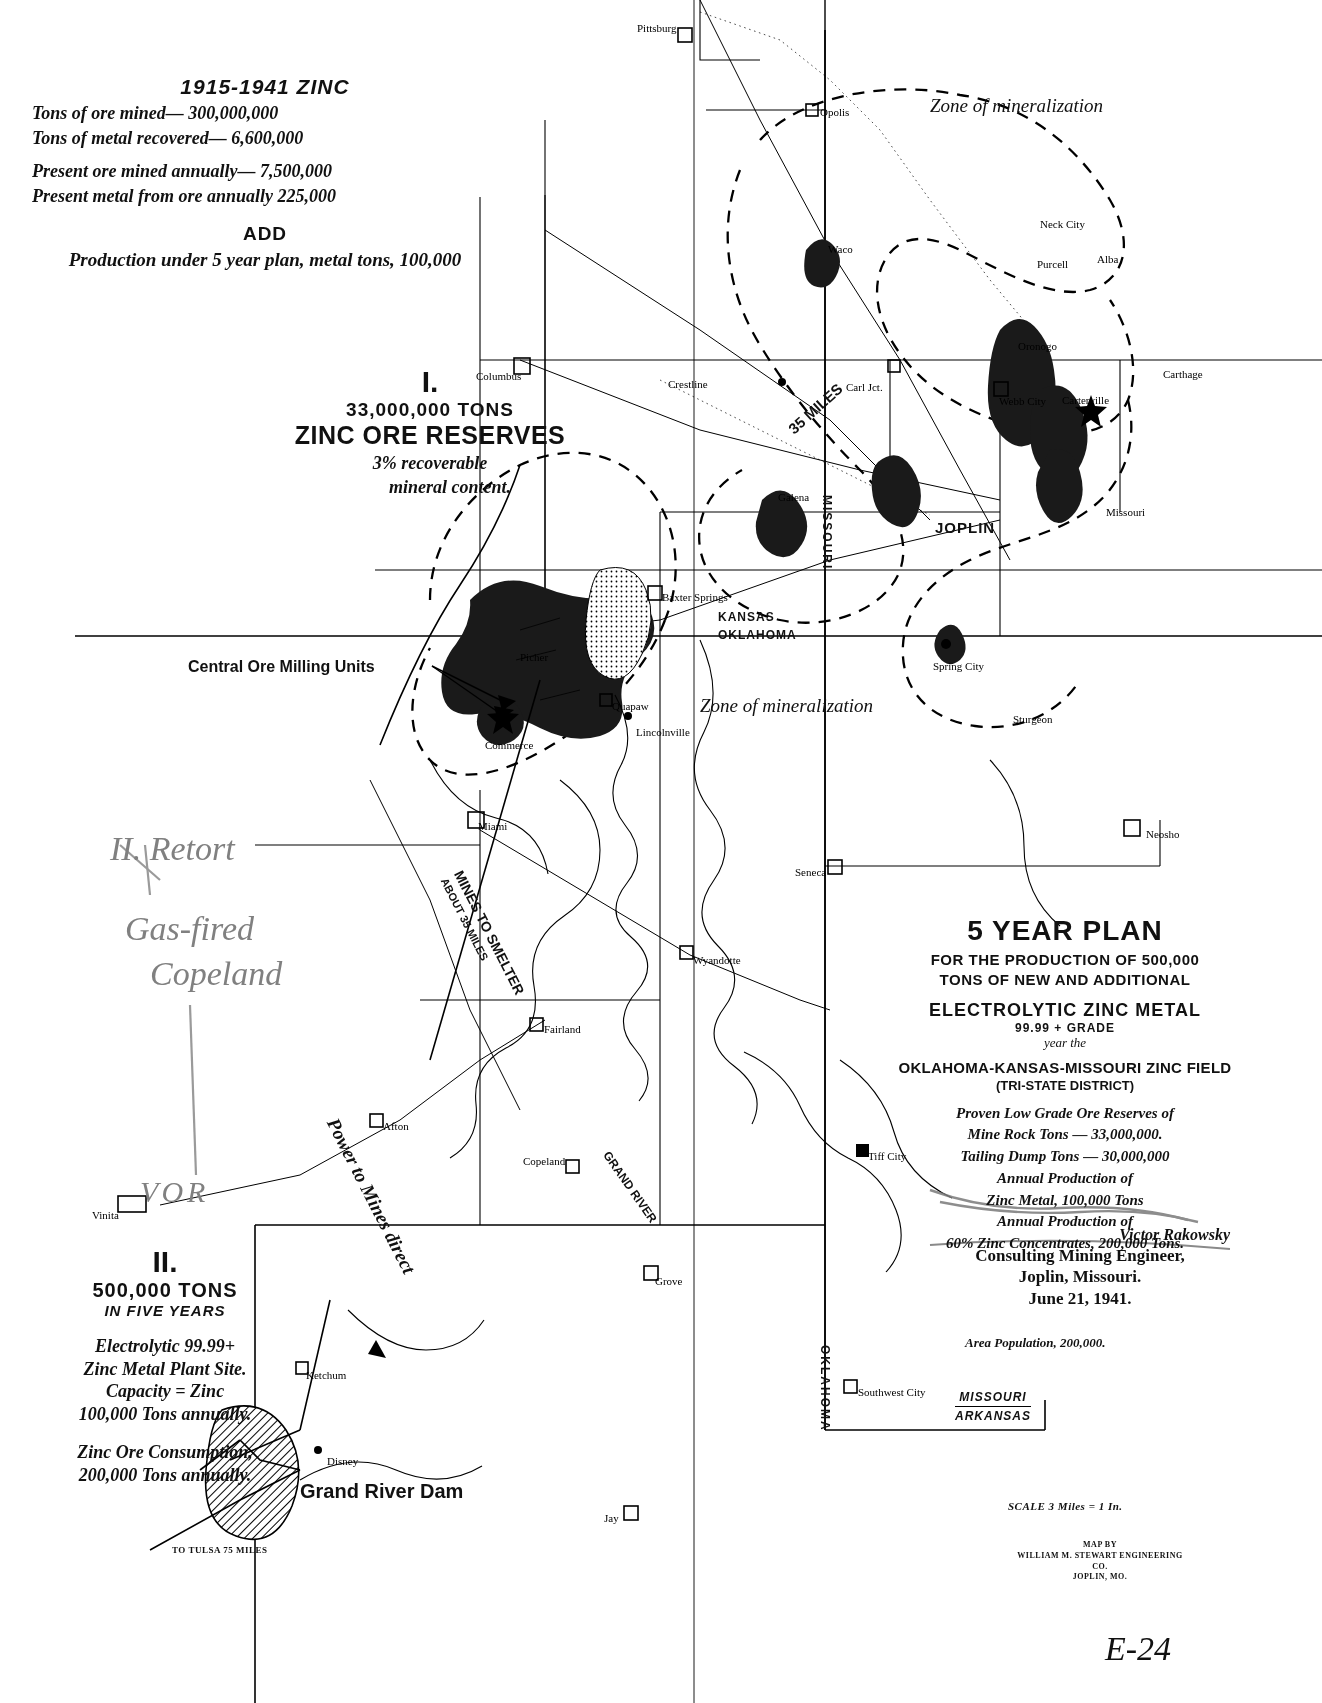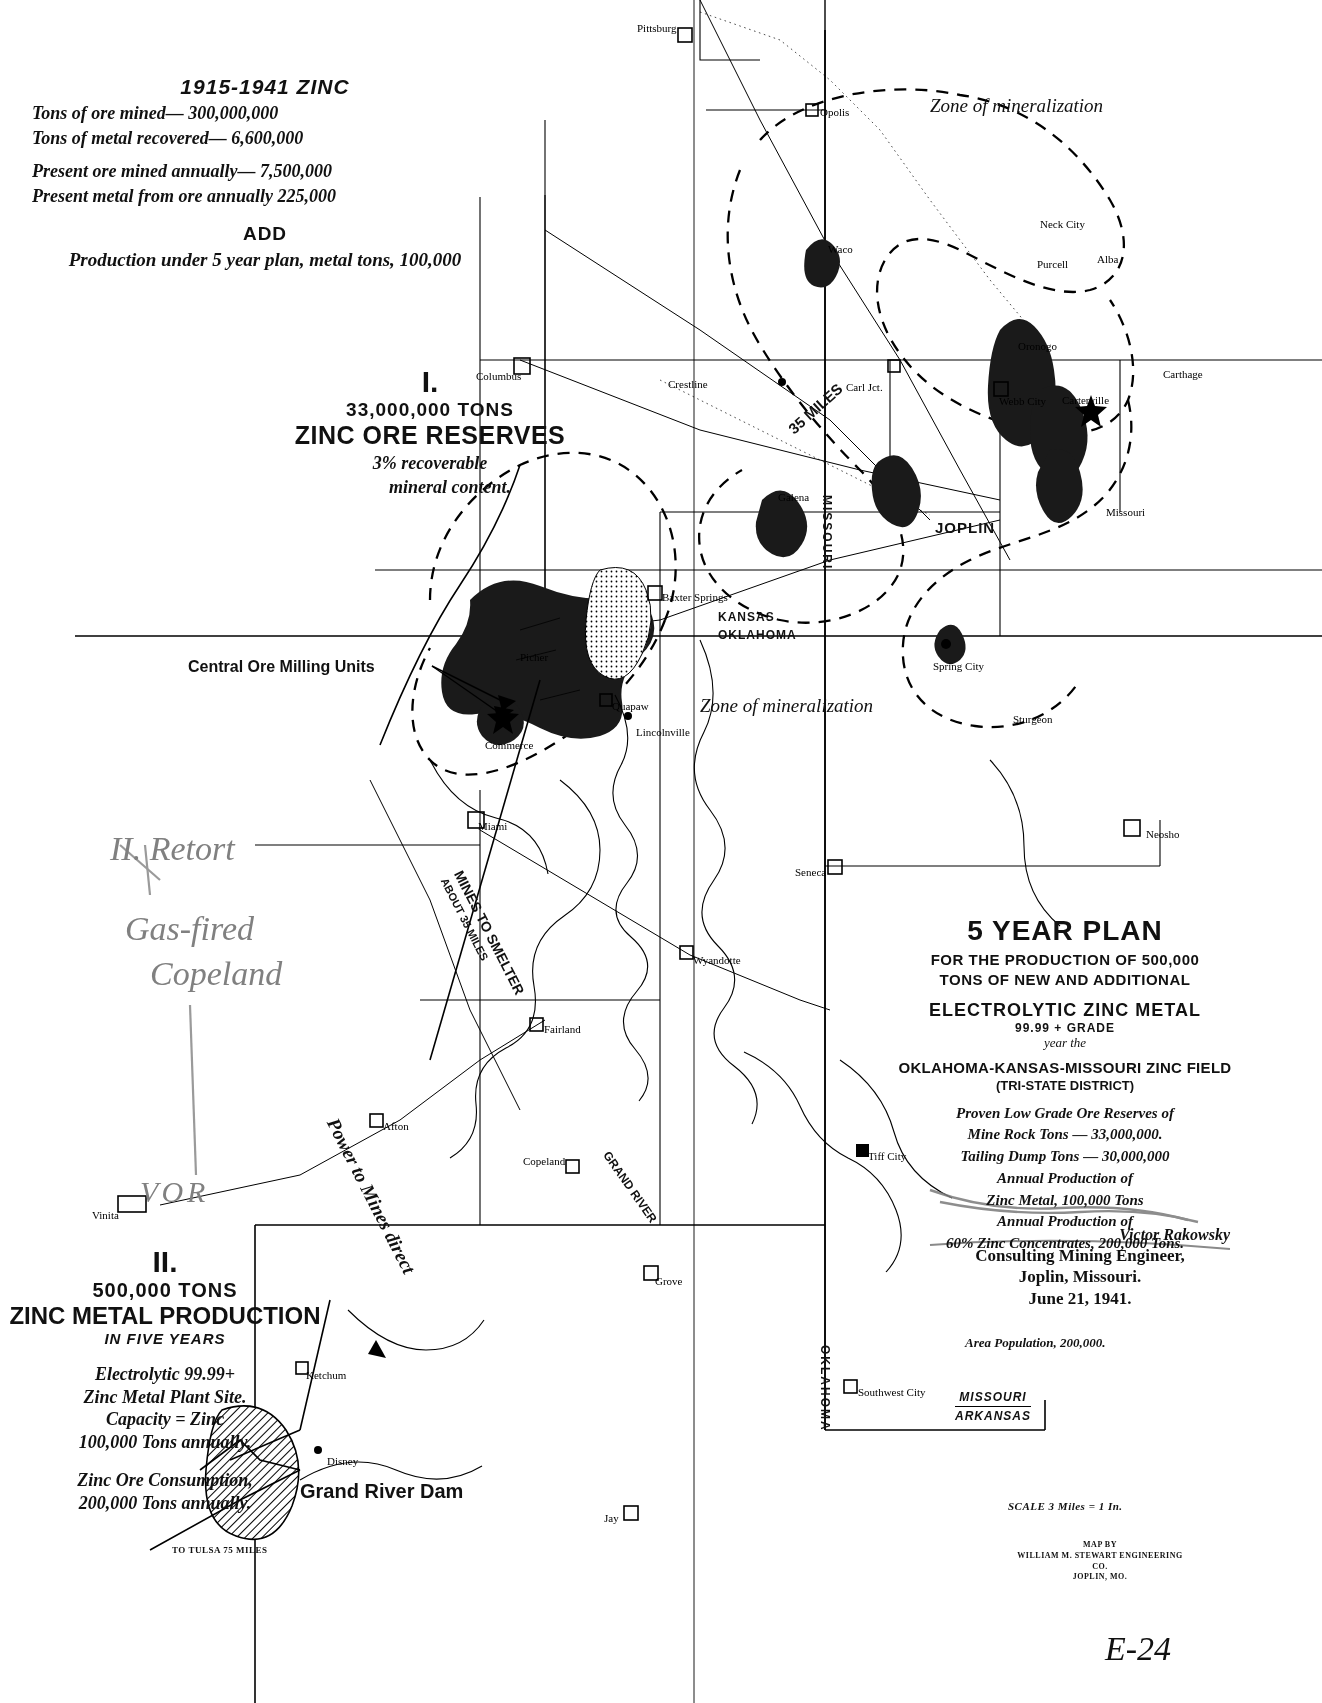--- a/index.html
+++ b/index.html
@@ -258,21 +258,20 @@
     <span>TONS</span>
   </div>
   <div class="title">ZINC ORE RESERVES</div>
   <div class="sub">3% recoverable</div>
   <div class="sub" style="margin-left:40px">mineral content.</div>
 </div>
 
 <div class="blockII">
   <div class="num">II.</div>
   <div class="tons">500,000 TONS</div>
-  <div class="title">ZINC METAL PRODUCTION</div>
   <div class="sub">IN FIVE YEARS</div>
   <div class="p">
     <div>Electrolytic 99.99+</div>
     <div>Zinc Metal Plant Site.</div>
     <div>Capacity = Zinc</div>
     <div>100,000 Tons annually.</div>
   </div>
   <div class="p">
     <div>Zinc Ore Consumption,</div>
     <div>200,000 Tons annually.</div>

